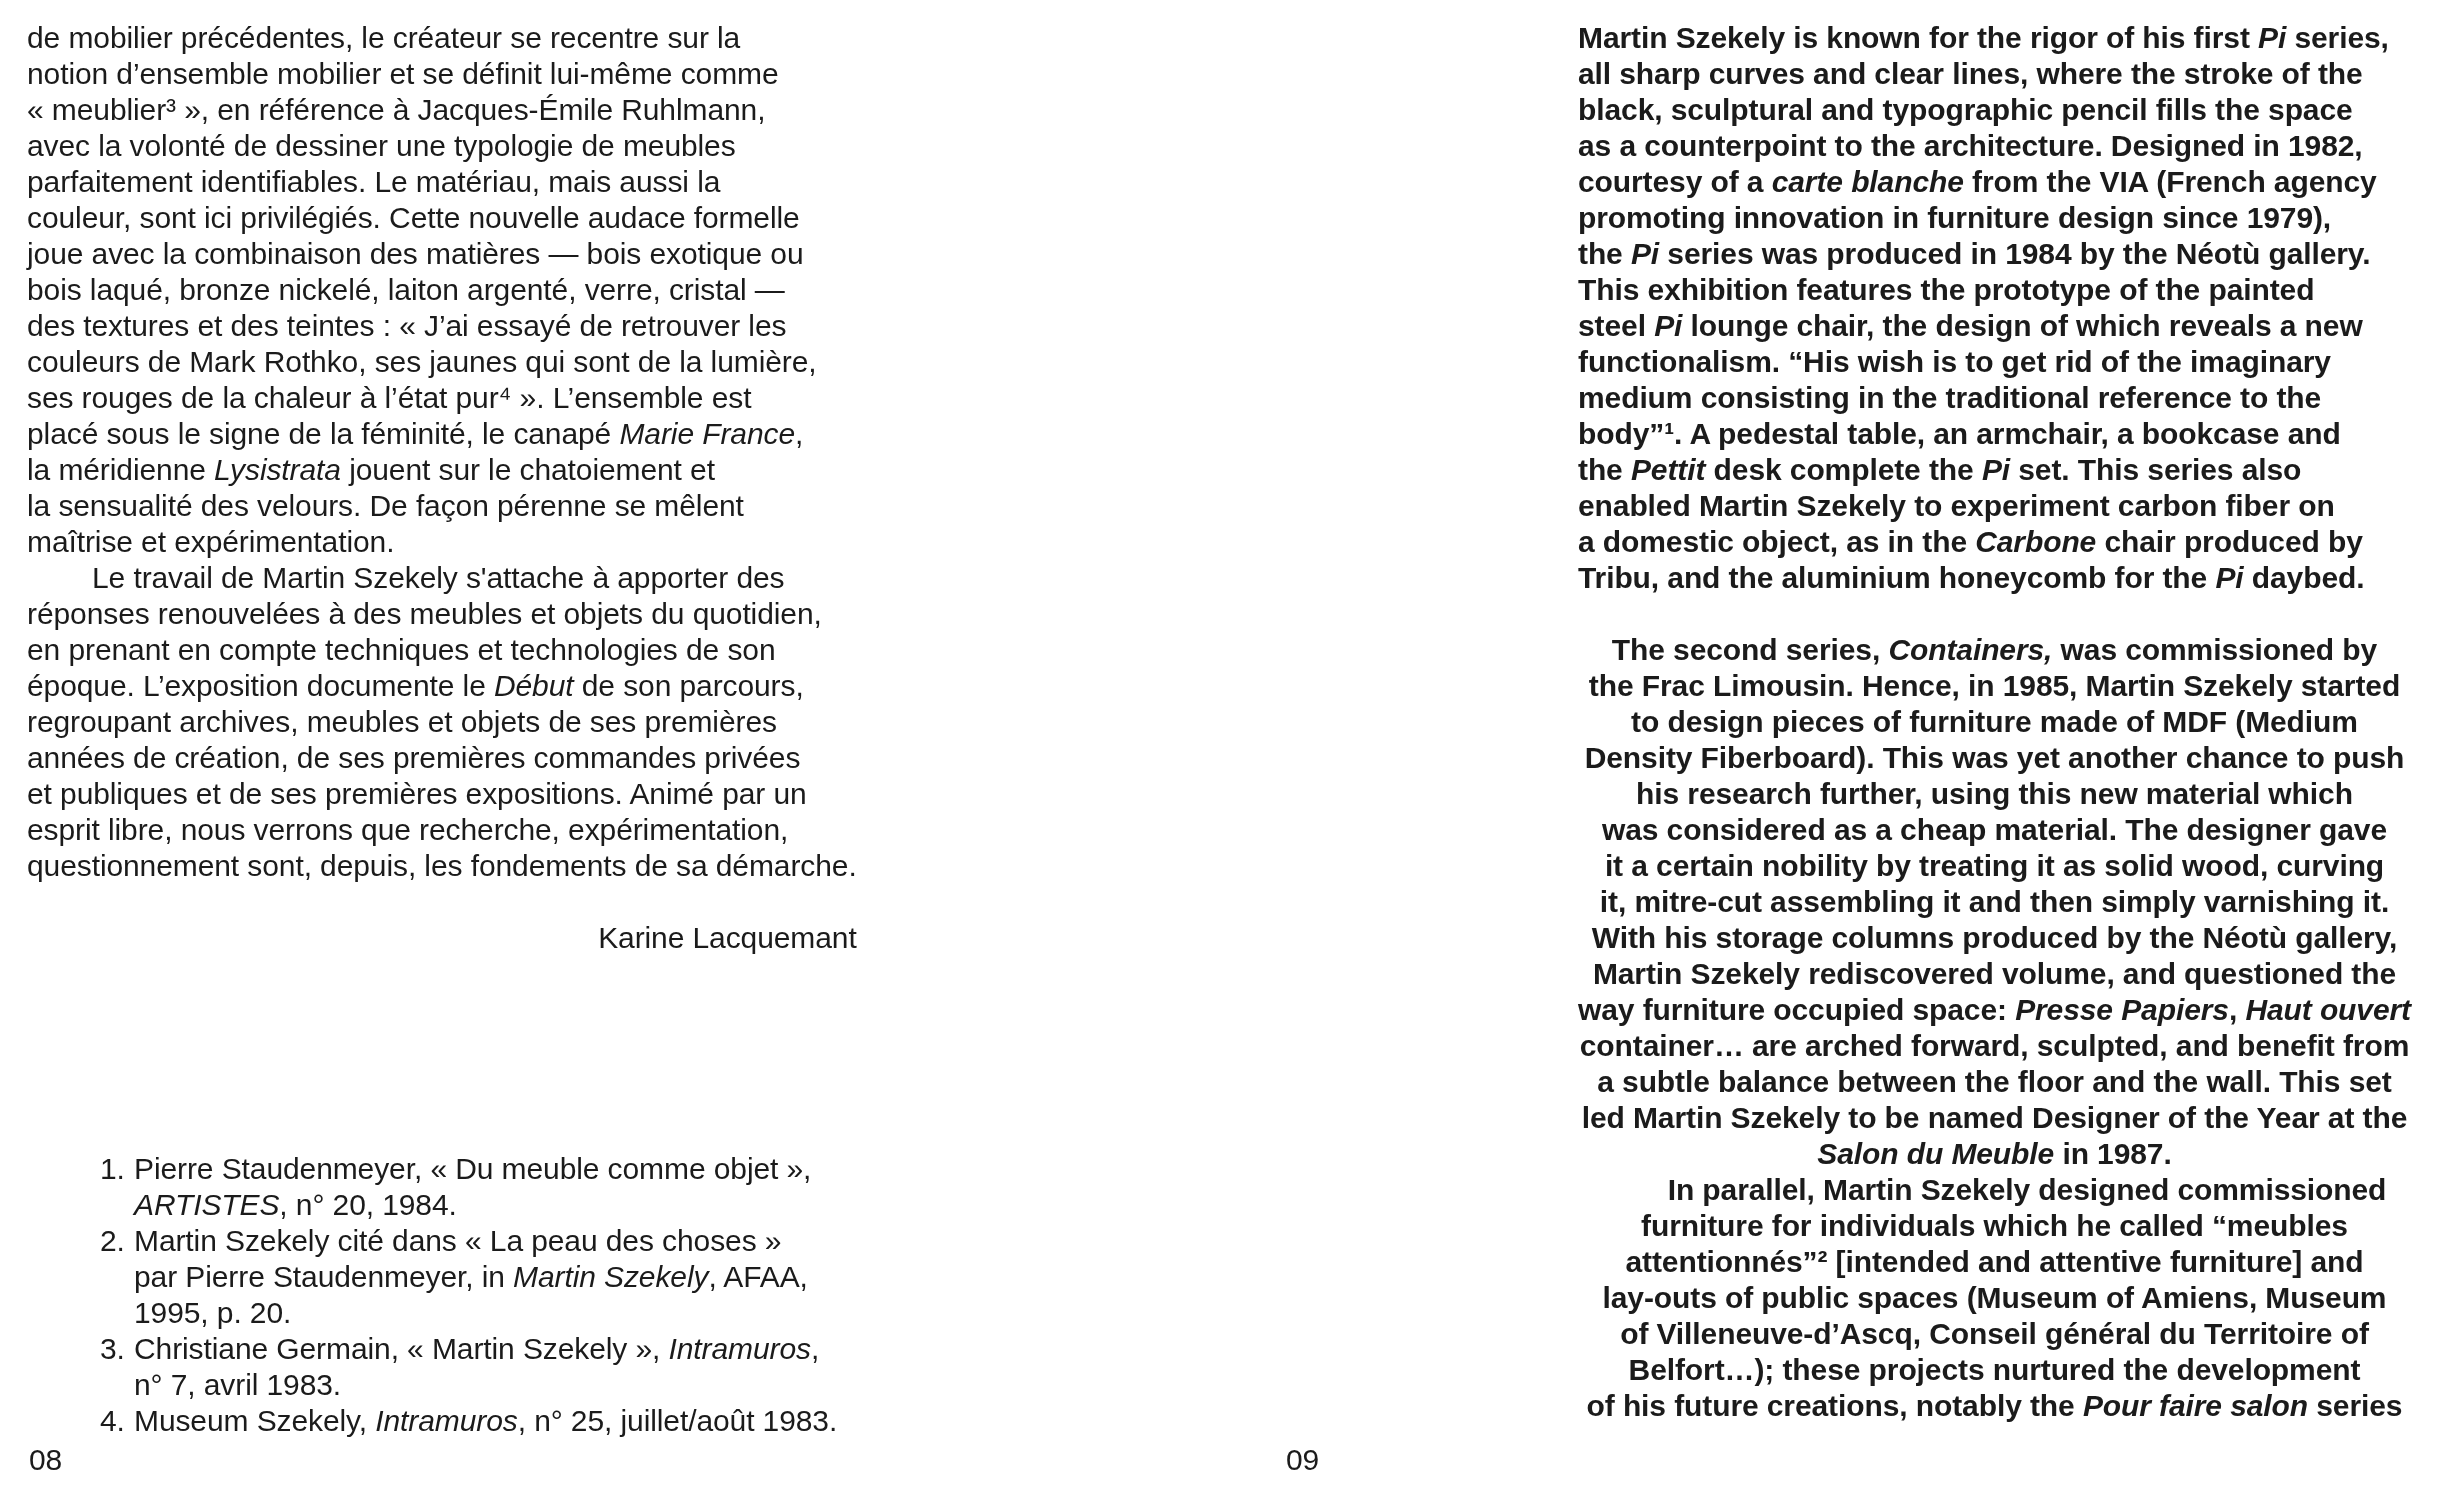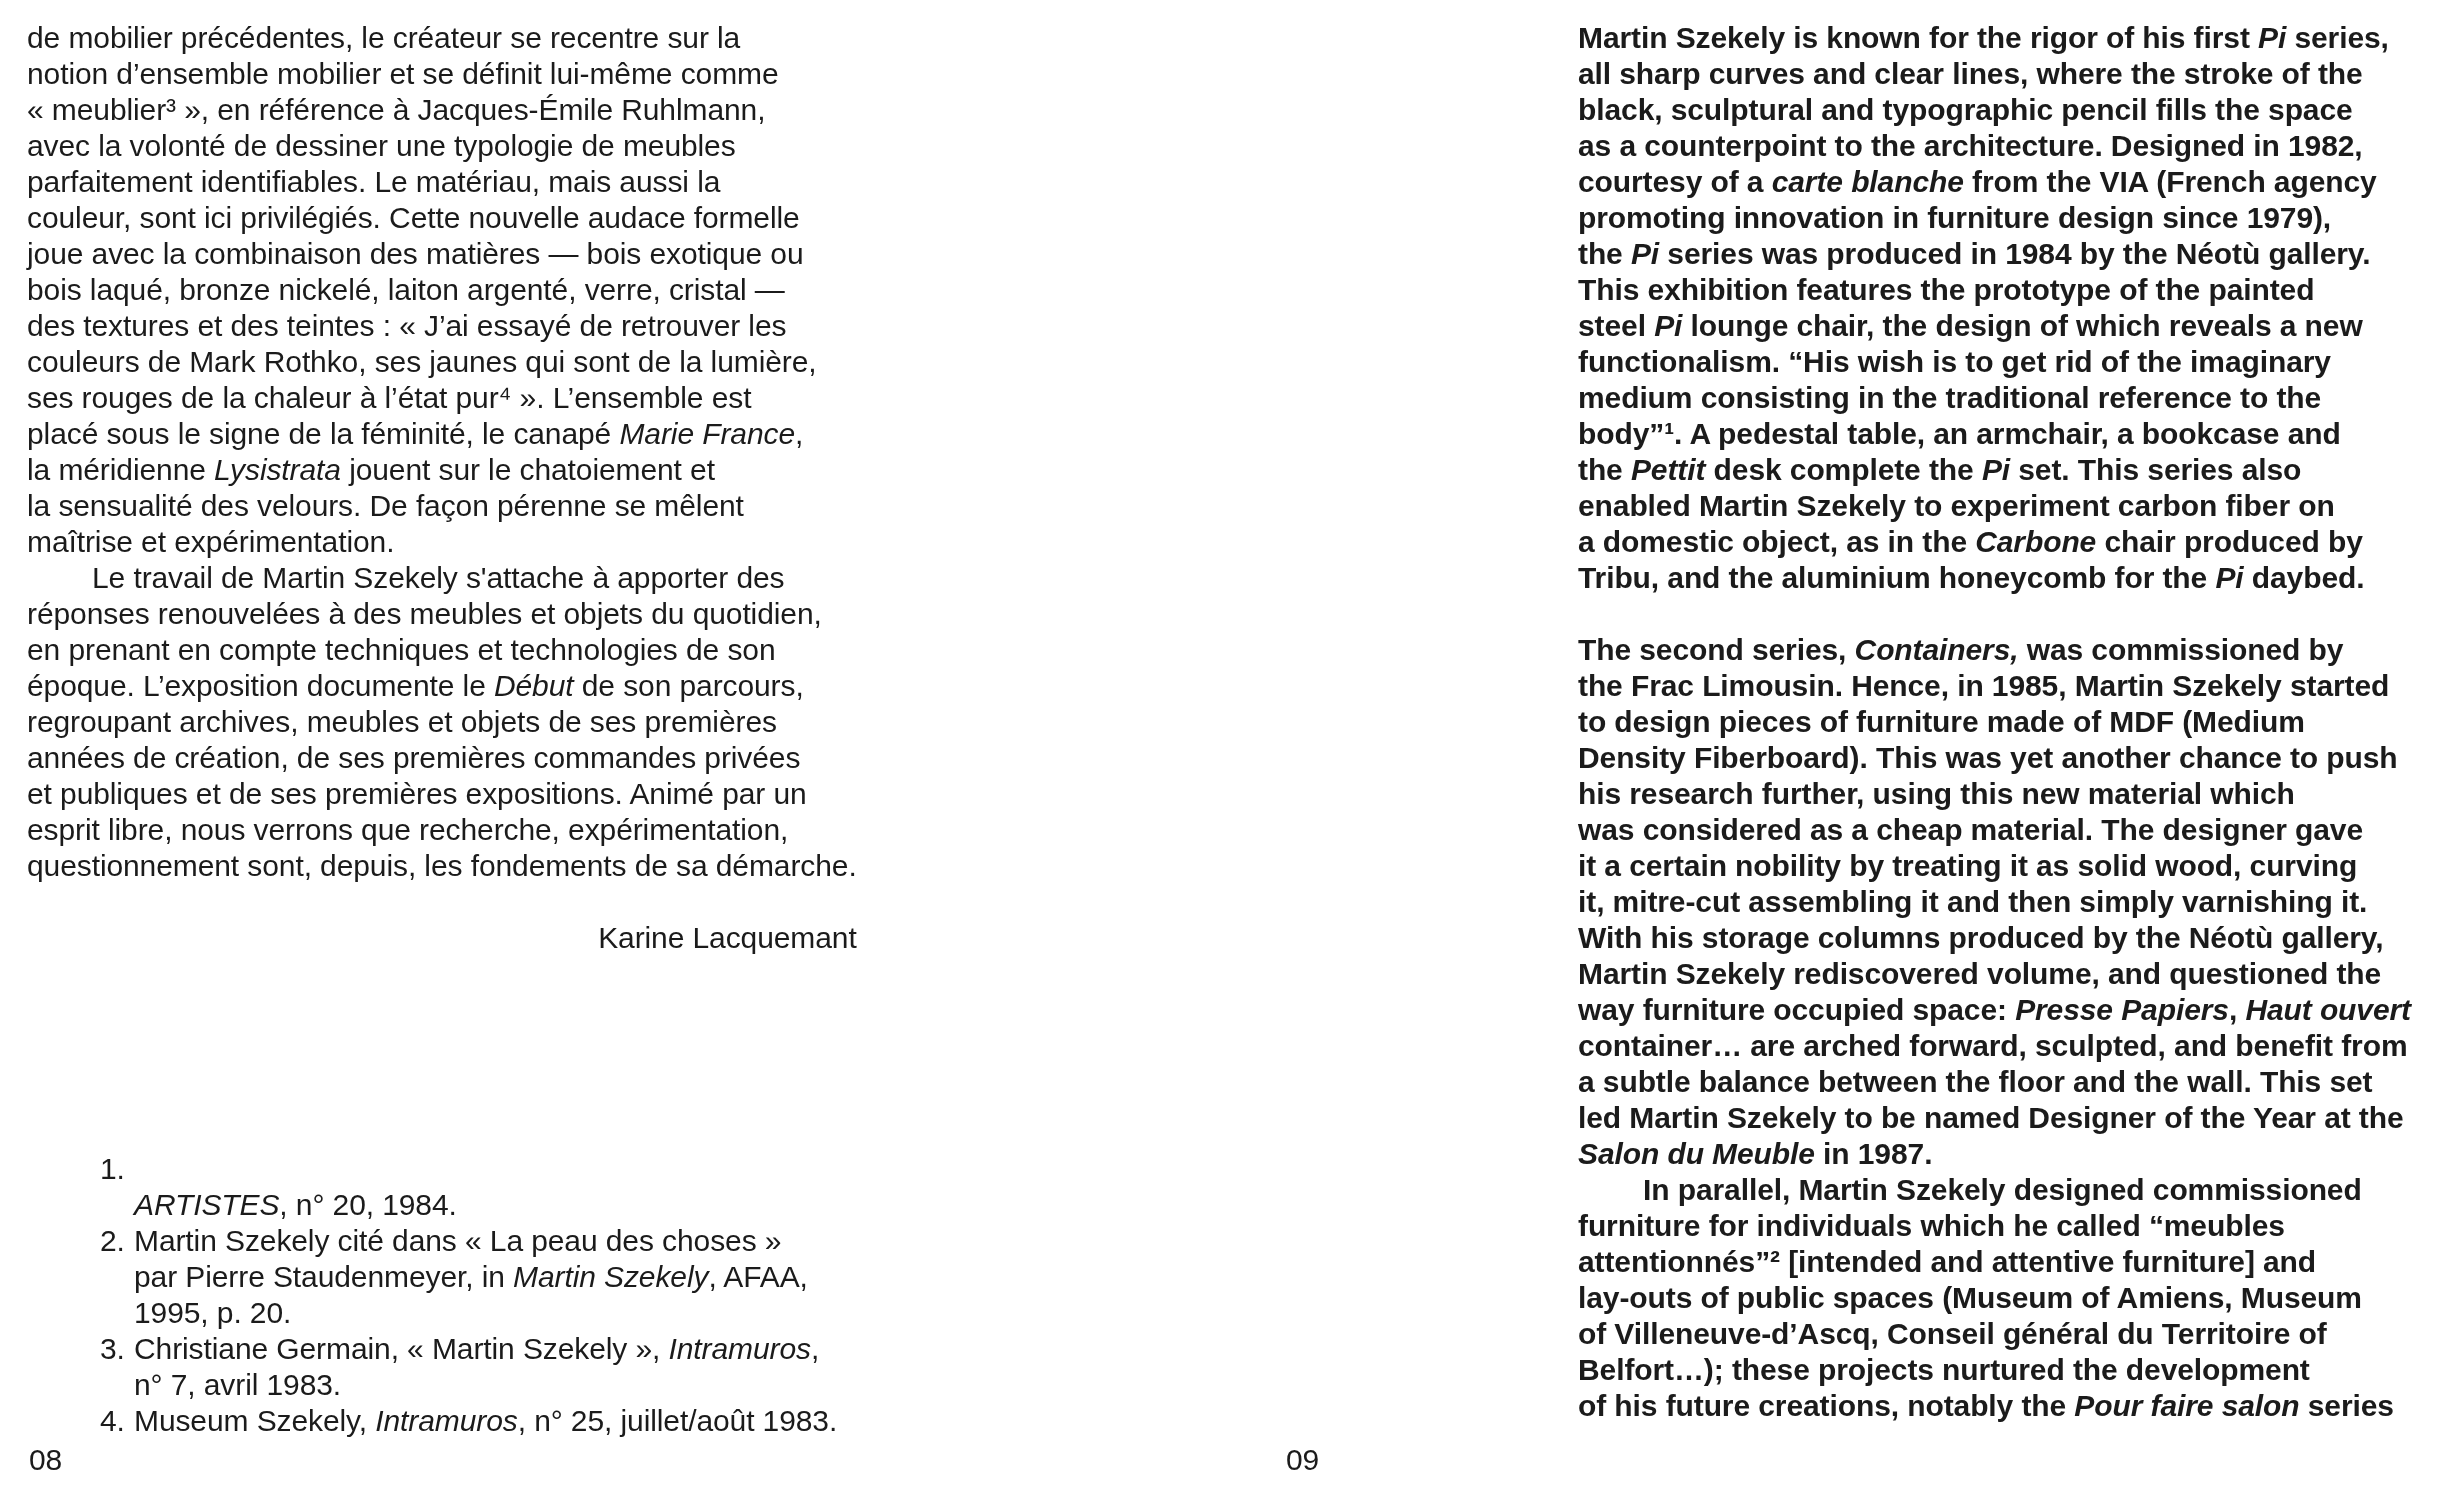--- a/index.html
+++ b/index.html
@@ -18,21 +18,21 @@
     line-height: 36px;
     letter-spacing: -0.1px;
     overflow: hidden;
   }
   .col {
     position: absolute;
     white-space: nowrap;
   }
   .left-col  { left: 27px;  top: 20px; }
   .right-col { left: 1578px; top: 20px; font-weight: 700; }
-  .para + .para { margin-top: 36px; }
+  .para + .para { margin-top: 36px; text-align: center; }
   .author-line { margin-top: 36px; text-align: right; }
   .indent { display: inline-block; width: 65px; }
   i { font-style: italic; }
   .footnotes {
     position: absolute;
     left: 100px;
     top: 1151px;
     white-space: nowrap;
   }
   .fn { display: flex; }
@@ -50,21 +50,21 @@
 <div class="spread">
 
   <div class="col left-col">
     <div class="para"><span>de mobilier précédentes, le créateur se recentre sur la</span><br><span>notion d’ensemble mobilier et se définit lui-même comme</span><br><span>« meublier³ », en référence à Jacques-Émile Ruhlmann,</span><br><span>avec la volonté de dessiner une typologie de meubles</span><br><span>parfaitement identifiables. Le matériau, mais aussi la</span><br><span>couleur, sont ici privilégiés. Cette nouvelle audace formelle</span><br><span>joue avec la combinaison des matières — bois exotique ou</span><br><span>bois laqué, bronze nickelé, laiton argenté, verre, cristal —</span><br><span>des textures et des teintes : « J’ai essayé de retrouver les</span><br><span>couleurs de Mark Rothko, ses jaunes qui sont de la lumière,</span><br><span>ses rouges de la chaleur à l’état pur⁴ ». L’ensemble est</span><br><span>placé sous le signe de la féminité, le canapé </span><i>Marie France</i><span>,</span><br><span>la méridienne </span><i>Lysistrata</i><span> jouent sur le chatoiement et</span><br><span>la sensualité des velours. De façon pérenne se mêlent</span><br><span>maîtrise et expérimentation.</span><br><span class="indent"></span><span>Le travail de Martin Szekely s'attache à apporter des</span><br><span>réponses renouvelées à des meubles et objets du quotidien,</span><br><span>en prenant en compte techniques et technologies de son</span><br><span>époque. L’exposition documente le </span><i>Début</i><span> de son parcours,</span><br><span>regroupant archives, meubles et objets de ses premières</span><br><span>années de création, de ses premières commandes privées</span><br><span>et publiques et de ses premières expositions. Animé par un</span><br><span>esprit libre, nous verrons que recherche, expérimentation,</span><br><span>questionnement sont, depuis, les fondements de sa démarche.</span></div>
     <div class="author-line">Karine Lacquemant</div>
   </div>
 
   <div class="footnotes">
       <div class="fn">
         <span class="fn-num">1.</span>
-        <div class="fn-text"><br><i>ARTISTES</i><span>, n° 20, 1984.</span></div>
+        <div class="fn-text"><span>Pierre Staudenmeyer, « Du meuble comme objet »,</span><br><i>ARTISTES</i><span>, n° 20, 1984.</span></div>
       </div>
       <div class="fn">
         <span class="fn-num">2.</span>
         <div class="fn-text"><span>Martin Szekely cité dans « La peau des choses »</span><br><span>par Pierre Staudenmeyer, in </span><i>Martin Szekely</i><span>, AFAA,</span><br><span>1995, p. 20.</span></div>
       </div>
       <div class="fn">
         <span class="fn-num">3.</span>
         <div class="fn-text"><span>Christiane Germain, « Martin Szekely », </span><i>Intramuros</i><span>,</span><br><span>n° 7, avril 1983.</span></div>
       </div>
       <div class="fn">

